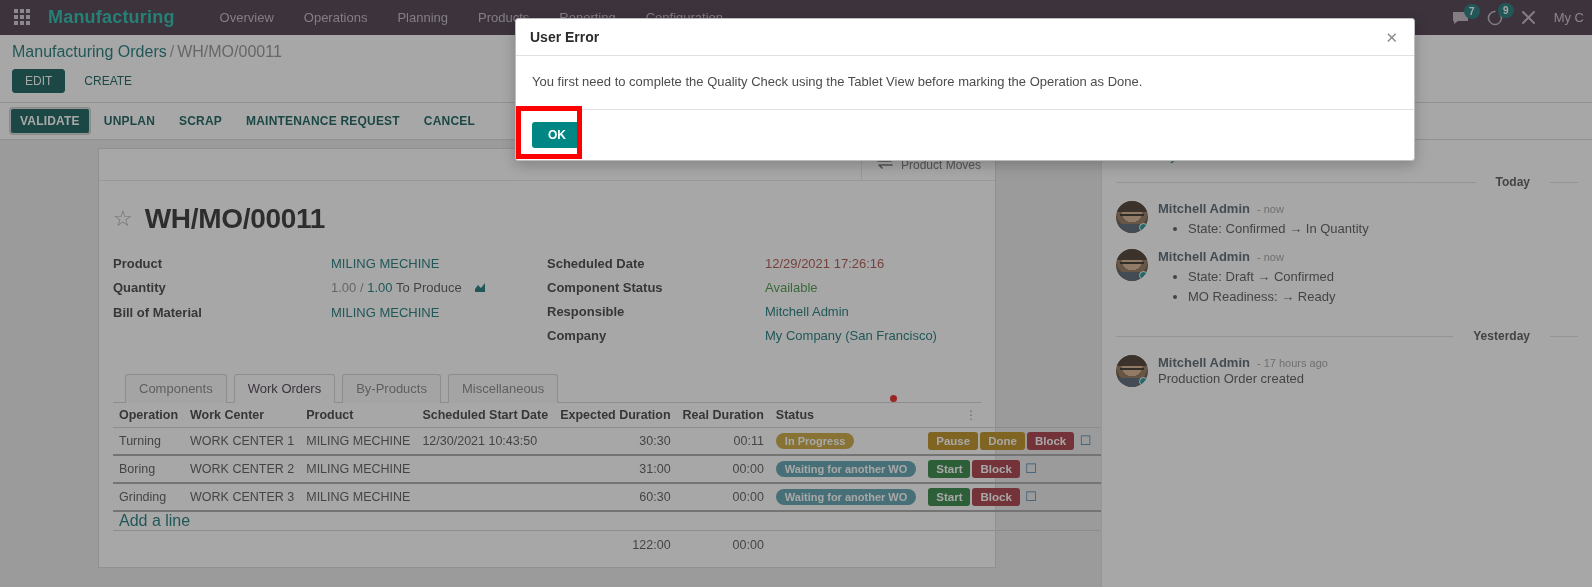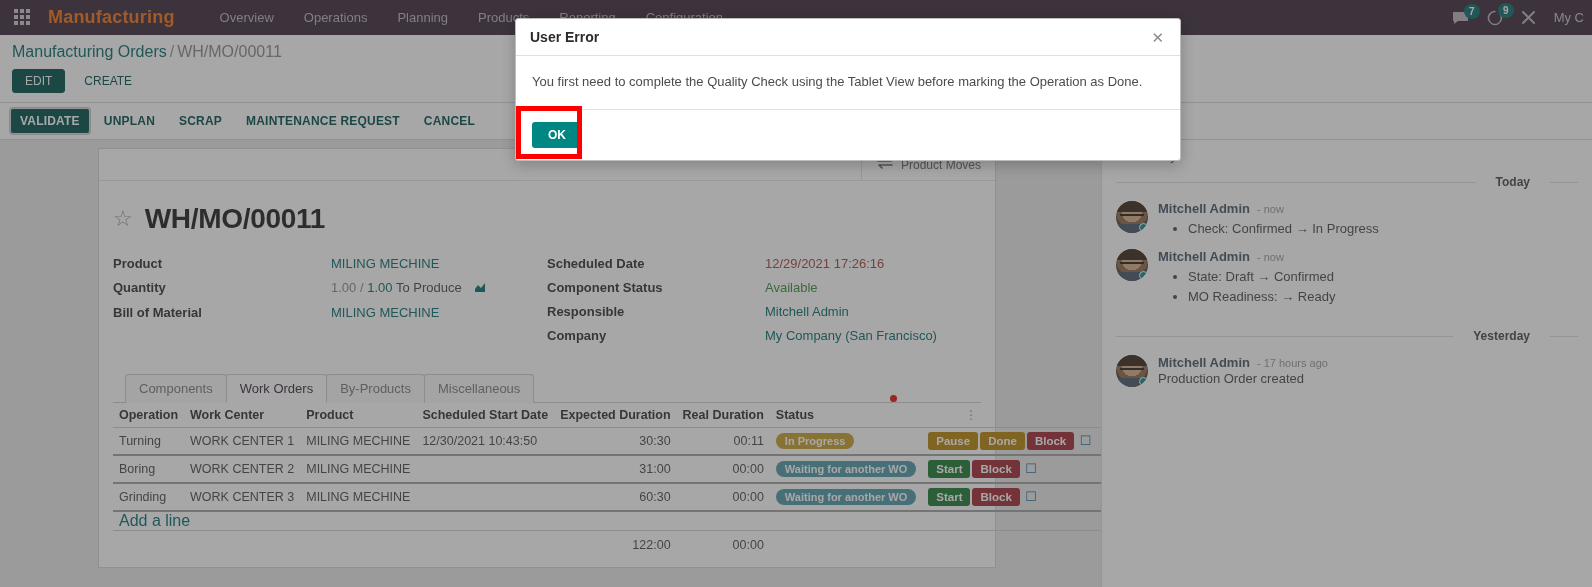--- a/index.html
+++ b/index.html
@@ -17,21 +17,21 @@
 
   
   .navbar {
     height: 35px; background: #3c2c3d; display: flex; align-items: center;
     padding: 0 8px; color: #e5dfe5; position: relative;
   }
   .apps-grid { width: 26px; height: 18px; display: grid;
     grid-template-columns: repeat(3,4px); grid-template-rows: repeat(3,4px);
     gap: 2px; margin: 0 8px 0 6px; }
   .apps-grid i { background: #cfc6cf; display: block; width: 4px; height: 4px; }
-  .brand { font-size: 18px; font-weight: bold; color: #f97316; margin-right: 30px; letter-spacing: .2px; }
+  .brand { font-size: 18px; font-weight: bold; color: #14b8a6; margin-right: 30px; letter-spacing: .2px; }
   .nav-item { font-size: 13px; color: #bfb3bf; padding: 0 15px; line-height: 35px; white-space: nowrap; }
   .nav-right { position: absolute; right: 8px; top: 0; height: 35px; display: flex; align-items: center; gap: 18px; }
   .nav-ic { position: relative; color: #bfb3bf; display: flex; align-items: center; }
   .badge-ct {
     position: absolute; top: -7px; right: -11px; background: #0b6e6e; color: #fff;
     border-radius: 9px; min-width: 16px; height: 15px; font-size: 10px; line-height: 15px;
     text-align: center; padding: 0 4px; font-weight: bold;
   }
   .user-name { color: #cbbfcb; font-size: 13px; white-space: nowrap; }
 
@@ -87,21 +87,21 @@
   .fval { color: #4c4c4c; }
   .fval.link { color: #0b6e6e; cursor: pointer; }
   .fval.danger { color: #a6453f; }
   .fval.success { color: #3a8f3a; }
   .qty-grey { color: #8b8b8b; }
   .qty-link { color: #0b6e6e; font-weight: normal; }
   .chart-ic { display: inline-block; margin-left: 8px; color: #0b6e6e; cursor: pointer; vertical-align: -1px; }
 
   
   .notebook { margin-top: 22px; }
-  .tabs { display: flex; gap: 0; border-bottom: 1px solid #cfcfcf; padding-left: 12px; }
+  .tabs { display: flex; gap: 8px; border-bottom: 1px solid #cfcfcf; padding-left: 12px; }
   .tab {
     padding: 6px 13px 6px; font-size: 13px; color: #7c7c7c; cursor: pointer;
     border: 1px solid #cfcfcf; border-bottom: none; background: #fafafa;
     border-radius: 3px 3px 0 0; margin-right: -1px; position: relative; top: 1px;
   }
   .tab.active { color: #3c2c3d; background: #fff; border-color: #cfcfcf; border-bottom: 1px solid #fff; font-weight: normal; }
   .wo-table { width: 100%; border-collapse: collapse; font-size: 12.5px; position: relative; }
   .wo-table th {
     text-align: left; font-weight: bold; color: #333; padding: 5px 6px;
     border-bottom: 1px solid #cfcfcf; white-space: nowrap; font-size: 12.5px;
@@ -148,21 +148,21 @@
   .msg-head { display: flex; align-items: baseline; gap: 7px; }
   .msg-author { font-weight: bold; color: #4a5a66; font-size: 13px; }
   .msg-time { font-size: 11px; color: #9a9a9a; }
   .msg-list { margin: 3px 0 0 18px; padding-left: 12px; }
   .msg-list li { font-size: 13px; color: #4c4c4c; line-height: 20px; }
   .msg-text { font-size: 13px; color: #4c4c4c; margin-top: 1px; }
 
   
   .backdrop { position: absolute; inset: 0; background: rgba(60,60,60,0.45); z-index: 50; }
   .modal {
-    position: absolute; left: 515px; top: 18px; width: 666px; background: #fff;
+    position: absolute; left: 515px; top: 18px; width: 900px; background: #fff;
     border: 1px solid #bdbdbd; border-radius: 3px; z-index: 60; box-shadow: 0 4px 14px rgba(0,0,0,.22);
   }
   .modal-head {
     display: flex; align-items: center; justify-content: space-between;
     padding: 10px 14px; border-bottom: 1px solid #e0e0e0;
   }
   .modal-title { font-size: 14px; font-weight: bold; color: #2b2b2b; }
   .modal-x { font-size: 15px; color: #8c8c8c; cursor: pointer; line-height: 1; padding: 0 2px; }
   .modal-body { padding: 18px 16px 20px; font-size: 13px; color: #4c4c4c; border-bottom: 1px solid #e0e0e0; }
   .modal-foot { padding: 12px 16px; }
@@ -438,21 +438,21 @@
           <span class="glass"></span>
           <span class="shirt"></span>
           <span class="online"></span>
         </div>
         <div class="msg-body">
           <div class="msg-head">
             <span class="msg-author">Mitchell Admin</span>
             <span class="msg-time">- now</span>
           </div>
           <ul class="msg-list">
-            <li>Check: Confirmed → In Progress</li>
+            <li>State: Confirmed → In Quantity</li>
           </ul>
         </div>
       </div>
 
       <div class="msg">
         <div class="avatar">
           <span class="hair"></span>
           <span class="glass"></span>
           <span class="shirt"></span>
           <span class="online"></span>

